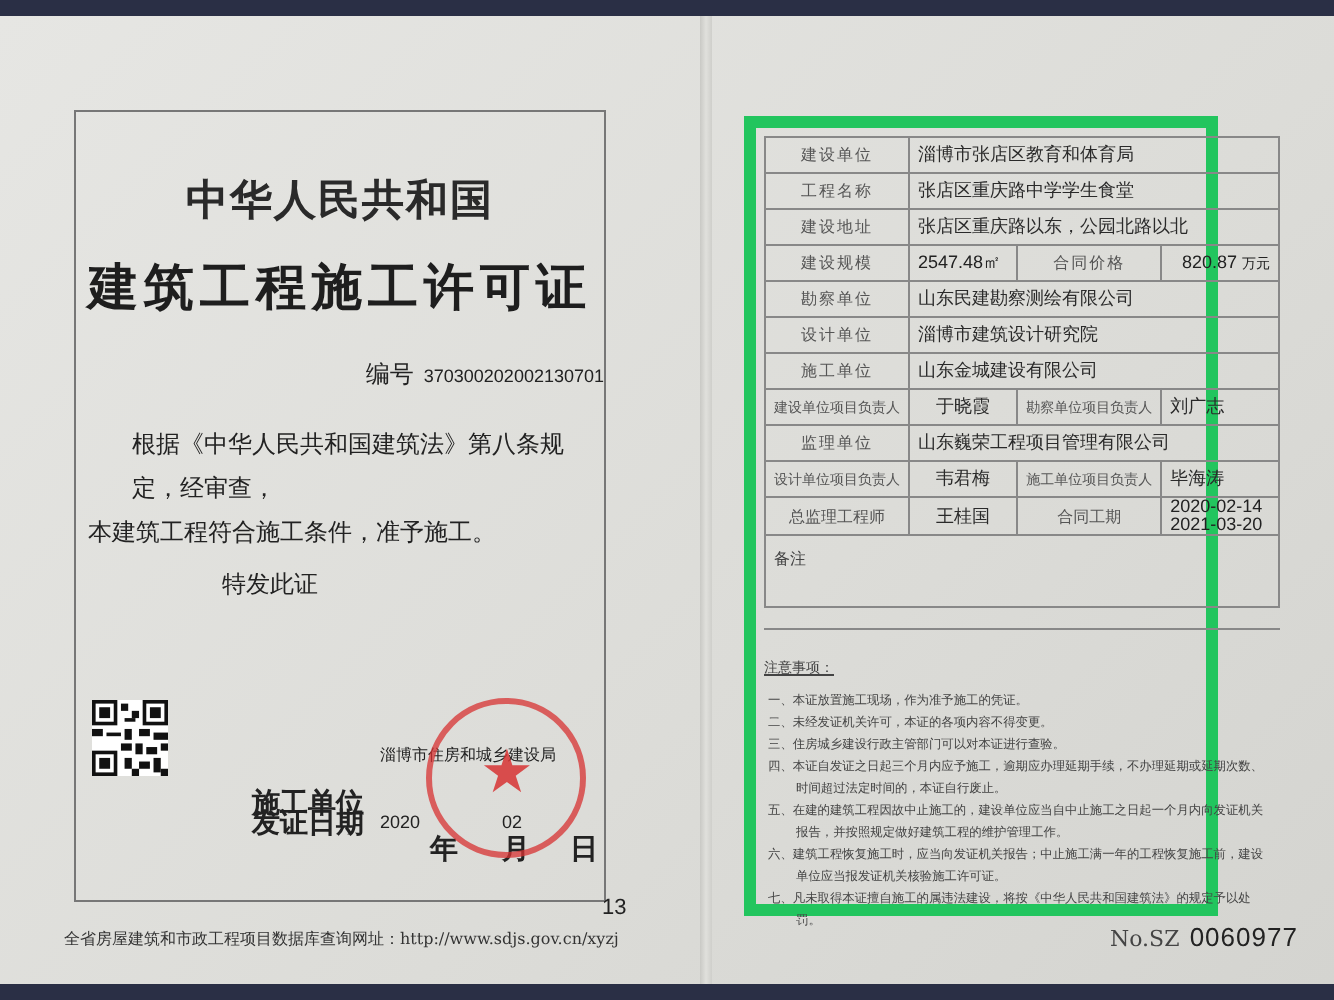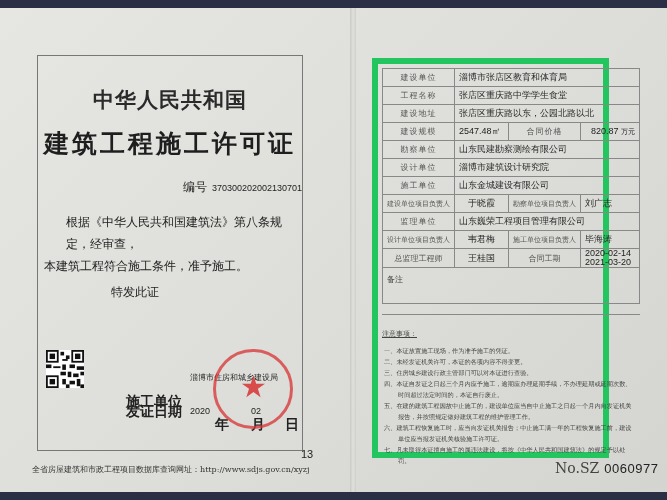--- a/index.html
+++ b/index.html
@@ -55,21 +55,21 @@
   table.info td { border: 1px solid #888; height: 18px; padding: 0 4px; white-space: nowrap; overflow: hidden; }
   table.info td.k { color: #555; text-align: center; font-size: 8px; letter-spacing: 1px; width: 66px; }
   table.info td.v { font-weight: normal; font-size: 9px; color: #2a2a2a; }
   table.info td.num { font-family: "Liberation Sans", sans-serif; font-size: 9px; }
   table.info td.remark { height: 36px; vertical-align: top; padding-top: 6px; color: #444; font-size: 8px; }
   .notes-box { position: absolute; left: 4px; top: 250px; width: 258px; height: 142px; border-top: 1px solid #888; }
   .notes-title { position: absolute; left: 0; top: 14px; font-size: 7px; color: #444; text-decoration: underline; }
   .notes { position: absolute; left: 2px; top: 30px; right: 4px; font-size: 6.2px; line-height: 11px; color: #444; }
   .notes div { padding-left: 14px; text-indent: -14px; }
   .no-serial { position: absolute; left: 555px; top: 458px; white-space: nowrap; }
-  .no-serial .pre { font-size: 14px; color: #444; text-align: center; }
+  .no-serial .pre { font-size: 11px; color: #444; text-align: center; }
   .no-serial .n { font-family: "Liberation Sans", sans-serif; font-size: 13px; color: #222; letter-spacing: 0.5px; }
 </style>
 </head>
 <body>
 
 <div class="paper"></div>
 <div class="fold"></div>
 
 <div class="left-frame">
   <div class="country">中华人民共和国</div>

